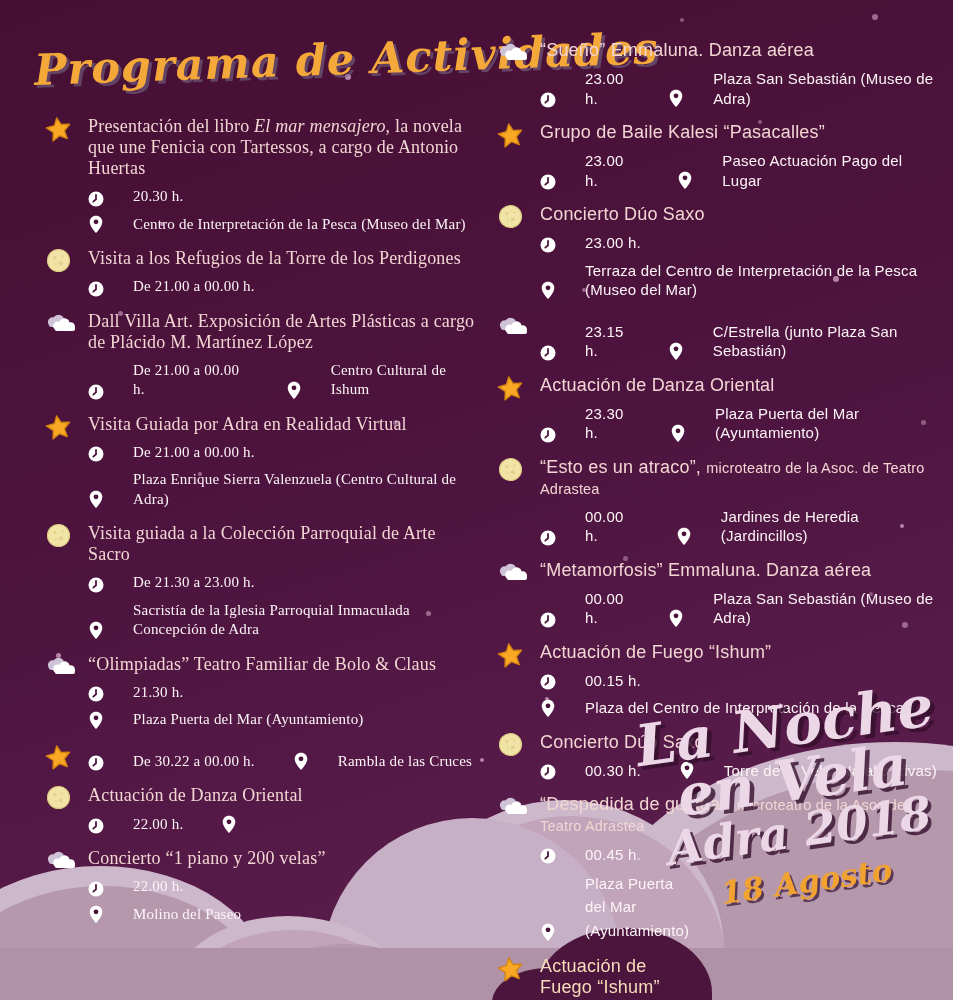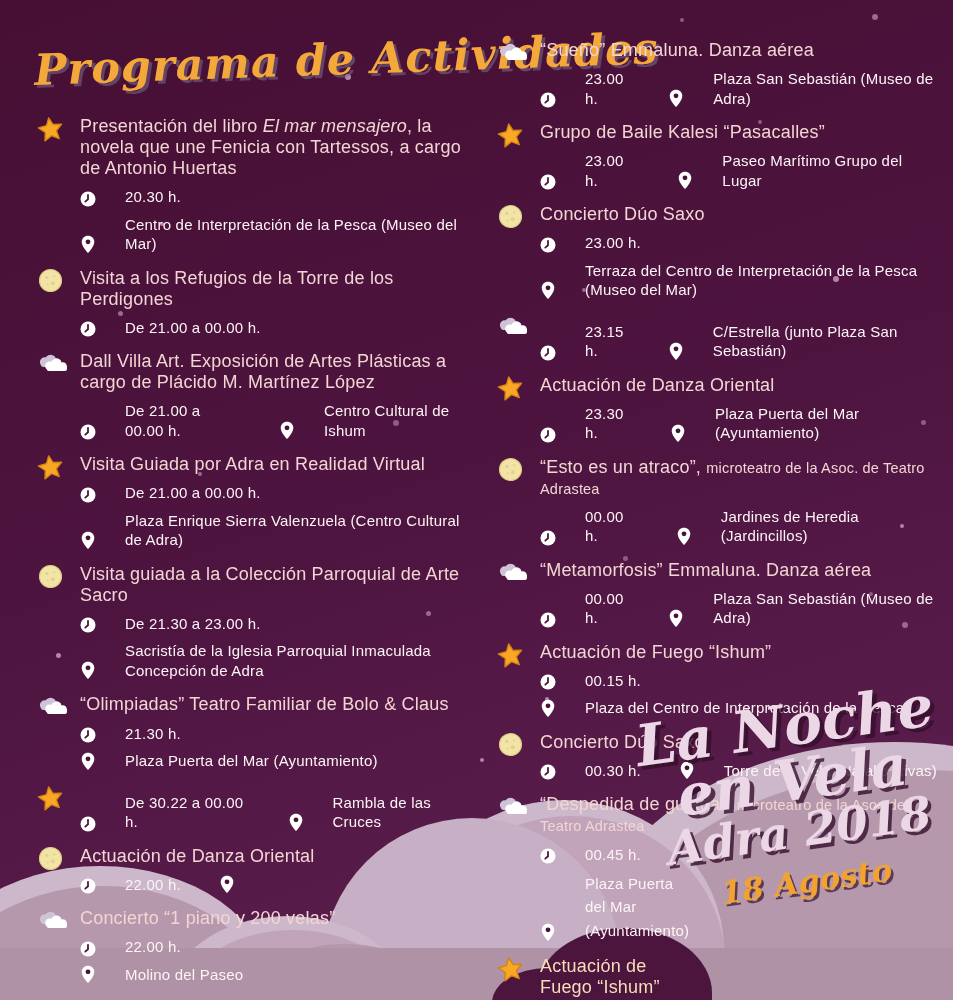--- a/index.html
+++ b/index.html
@@ -27,21 +27,21 @@
   .c-dark2{left:492px;top:968px;width:110px;height:70px;background:var(--night-cloud);}
   
   .header{
     position:absolute;left:34px;top:34px;z-index:3;margin:0;
     font-family:"DejaVu Serif",serif;font-style:italic;font-weight:bold;
     font-size:43px;letter-spacing:1px;color:var(--accent-orange);
     text-shadow:3px 3px 0 rgba(122,110,140,.55);transform:rotate(-2deg);
   }
   
   .col{position:absolute;z-index:3;}
-  .col-left{left:36px;top:116px;width:436px;}
+  .col-left{left:44px;top:116px;width:436px;font-family:Liberation Serif, serif;}
   .col-right{left:496px;top:40px;width:446px;}
   .event{display:flex;gap:13px;}
   .col-left .event{margin-bottom:14px;}
   .col-right .event{margin-bottom:14px;}
   .eicon{flex:none;width:31px;padding-top:0;}
   .eicon svg{width:30px;height:26px;display:block;}
   .eicon[data-name="moon-icon"] svg{width:25px;height:25px;margin-left:2px;}
   .eicon[data-name="star-icon"] svg{width:29px;height:27px;transform:rotate(-9deg);}
   .eicon[data-name="cloud-icon"] svg{width:33px;height:22px;margin-top:2px;}
   .ebody{flex:1;min-width:0;}
@@ -493,21 +493,21 @@
               </span>
               <span class="dtext time" data-name="event-time">23.00 h.</span>
             </div>
             <div class="dcell" data-name="event-location-row">
               <span class="dicon" data-name="pin-icon">
                 <svg viewBox="0 0 18 24">
                   <path d="M9 0.8 C4.4 0.8 0.9 4.3 0.9 8.7 C0.9 14.6 9 23 9 23 S17.1 14.6 17.1 8.7 C17.1 4.3 13.6 0.8 9 0.8 Z" fill="#ffffff"></path>
                   <circle cx="9" cy="8.6" r="3.1" fill="#491237"></circle>
                 </svg>
               </span>
-              <span class="dtext place" data-name="event-location">Paseo Marítimo Grupo del Lugar</span>
+              <span class="dtext place" data-name="event-location">Paseo Actuación Pago del Lugar</span>
             </div>
           </div>
         </div>
       </div>
       <div class="event" data-name="event-item">
         <span class="eicon" data-name="moon-icon">
           <svg viewBox="0 0 24 24">
             <circle cx="12" cy="12" r="10.6" fill="#f1e4a6" stroke="#dcca82" stroke-width="1"></circle>
             <circle cx="8.5" cy="9" r="1.6" fill="#e3d28b"></circle>
             <circle cx="14.2" cy="14.6" r="1.9" fill="#e3d28b"></circle>

